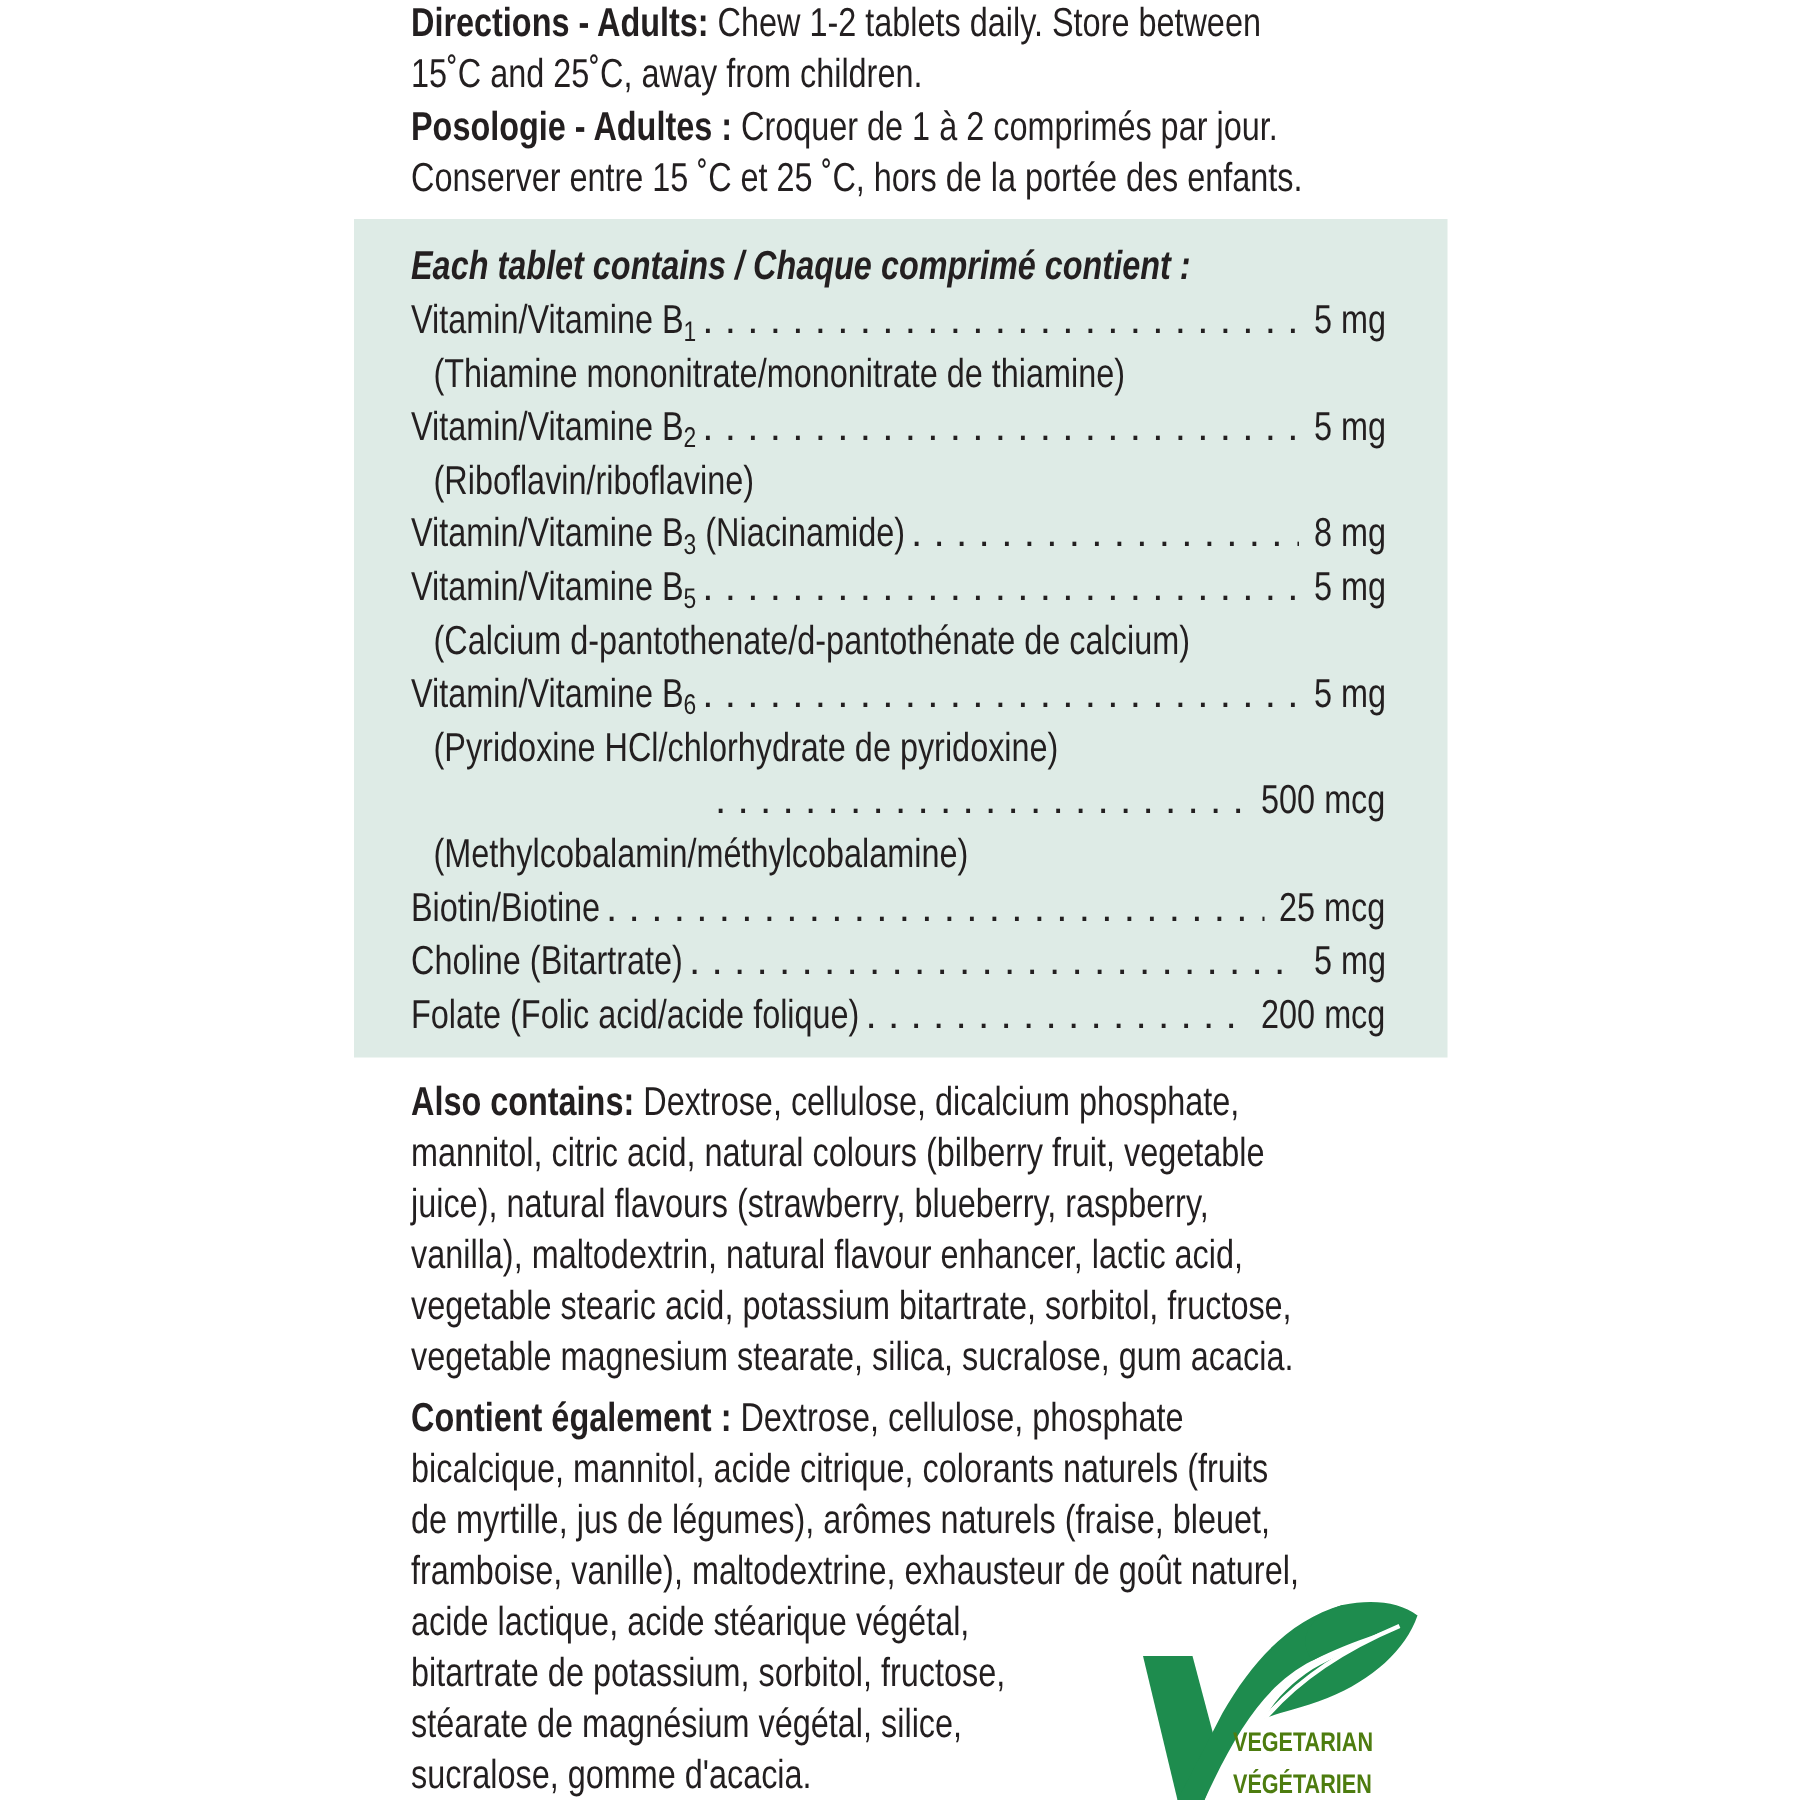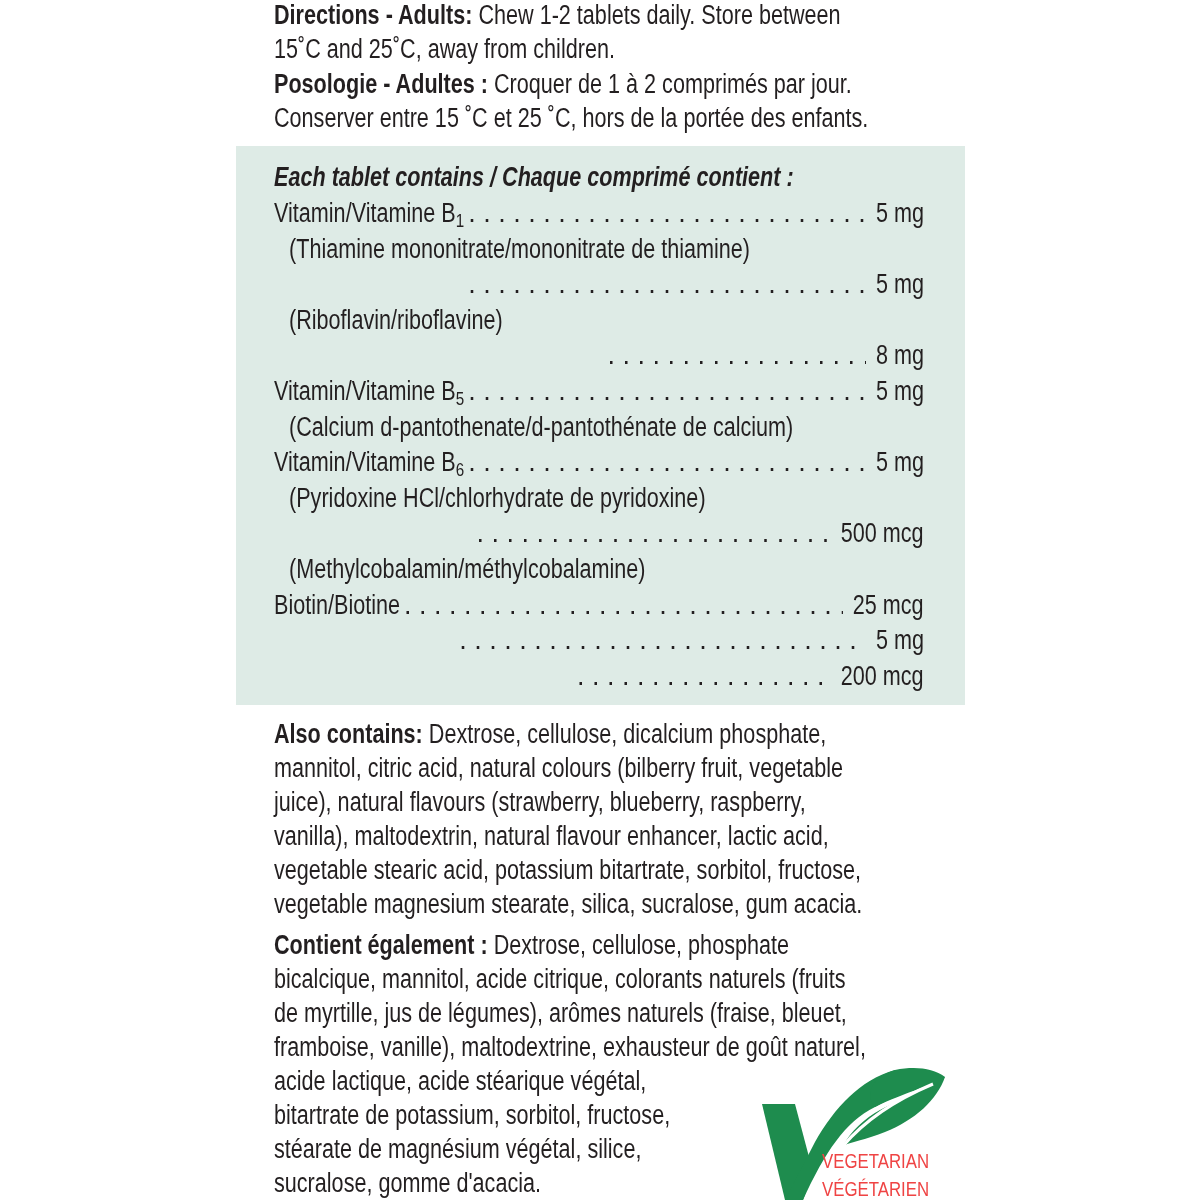--- a/index.html
+++ b/index.html
@@ -83,24 +83,24 @@
     .logo {
       position: absolute;
       left: 755px;
       top: 1062px;
       width: 200px;
       height: 138px;
     }
     .logo-text {
       position: absolute;
       left: 822px;
-      font-size: 21px;
-      font-weight: normal;
+      font-size: 18px;
+      font-weight: bold;
       line-height: 22px;
-      color: #ef4444;
+      color: #4d7c0f;
       white-space: nowrap;
     }
   </style>
 </head>
 <body>
 
 <div class="line" style="top:-2px;">
   <span class="cond">
     <span class="b">Directions - Adults:</span><span> Chew 1-2 tablets daily. Store between</span>
   </span>
@@ -124,25 +124,27 @@
 </div>
 
 <div id="rows">
     <div class="row" style="top: 196px;">
       <span class="name"><span class="cond"><span>Vitamin/Vitamine B</span><sub class="s">1</sub></span></span>
       <span class="dots" style="left: 194.163px; width: 397.812px;">. . . . . . . . . . . . . . . . . . . . . . . . . . . . . . . . . . . . . . . . . . . . . .</span>
       <span class="amt"><span class="cond">5 mg</span></span>
     </div>
     <div class="sub" style="top: 231.6px;"><span class="cond">(Thiamine mononitrate/mononitrate de thiamine)</span></div>
     <div class="row" style="top: 267.2px;">
+      <span class="name"><span class="cond"><span>Vitamin/Vitamine B</span><sub class="s">2</sub></span></span>
       <span class="dots" style="left: 194.163px; width: 397.812px;">. . . . . . . . . . . . . . . . . . . . . . . . . . . . . . . . . . . . . . . . . . . . . .</span>
       <span class="amt"><span class="cond">5 mg</span></span>
     </div>
     <div class="sub" style="top: 302.8px;"><span class="cond">(Riboflavin/riboflavine)</span></div>
     <div class="row" style="top: 338.4px;">
+      <span class="name"><span class="cond"><span>Vitamin/Vitamine B</span><sub class="s">3</sub><span> (Niacinamide)</span></span></span>
       <span class="dots" style="left: 333.412px; width: 258.562px;">. . . . . . . . . . . . . . . . . . . . . . . . . . . . . . . . . . . . . . . . . . . . . .</span>
       <span class="amt"><span class="cond">8 mg</span></span>
     </div>
     <div class="row" style="top: 374px;">
       <span class="name"><span class="cond"><span>Vitamin/Vitamine B</span><sub class="s">5</sub></span></span>
       <span class="dots" style="left: 194.163px; width: 397.812px;">. . . . . . . . . . . . . . . . . . . . . . . . . . . . . . . . . . . . . . . . . . . . . .</span>
       <span class="amt"><span class="cond">5 mg</span></span>
     </div>
     <div class="sub" style="top: 409.6px;"><span class="cond">(Calcium d-pantothenate/d-pantothénate de calcium)</span></div>
     <div class="row" style="top: 445.2px;">
@@ -155,24 +157,26 @@
       <span class="dots" style="left: 202.612px; width: 354.538px;">. . . . . . . . . . . . . . . . . . . . . . . . . . . . . . . . . . . . . . . . . . . . . .</span>
       <span class="amt"><span class="cond">500 mcg</span></span>
     </div>
     <div class="sub" style="top: 552px;"><span class="cond">(Methylcobalamin/méthylcobalamine)</span></div>
     <div class="row" style="top: 587.6px;">
       <span class="name"><span class="cond"><span>Biotin/Biotine </span></span></span>
       <span class="dots" style="left: 130.087px; width: 439.075px;">. . . . . . . . . . . . . . . . . . . . . . . . . . . . . . . . . . . . . . . . . . . . . .</span>
       <span class="amt"><span class="cond">25 mcg</span></span>
     </div>
     <div class="row" style="top: 623.2px;">
+      <span class="name"><span class="cond"><span>Choline (Bitartrate)</span></span></span>
       <span class="dots" style="left: 185.275px; width: 406.7px;">. . . . . . . . . . . . . . . . . . . . . . . . . . . . . . . . . . . . . . . . . . . . . .</span>
       <span class="amt"><span class="cond">5 mg</span></span>
     </div>
     <div class="row" style="top: 658.8px;">
+      <span class="name"><span class="cond"><span>Folate (Folic acid/acide folique)</span></span></span>
       <span class="dots" style="left: 302.95px; width: 254.2px;">. . . . . . . . . . . . . . . . . . . . . . . . . . . . . . . . . . . . . . . . . . . . . .</span>
       <span class="amt"><span class="cond">200 mcg</span></span>
     </div>
   </div>
 
 <div class="line" style="top:717px;">
   <span class="cond"><span class="b">Also contains:</span><span> Dextrose, cellulose, dicalcium phosphate,</span></span>
 </div>
 <div class="line" style="top:751px;"><span class="cond">mannitol, citric acid, natural colours (bilberry fruit, vegetable</span></div>
 <div class="line" style="top:785px;"><span class="cond">juice), natural flavours (strawberry, blueberry, raspberry,</span></div>

